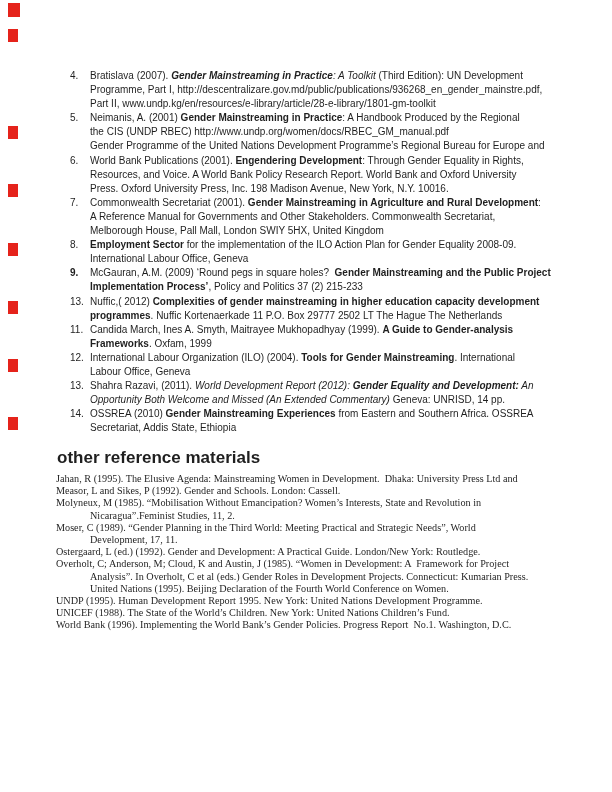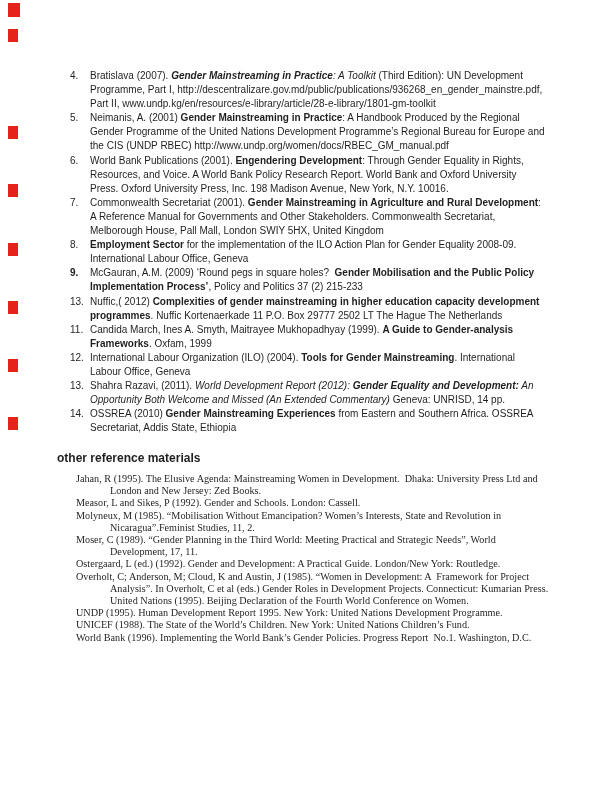--- a/index.html
+++ b/index.html
@@ -8,44 +8,44 @@
   .refs{position:absolute;left:70px;top:69px;width:500px;
         font-family:"Liberation Sans",sans-serif;font-size:10px;line-height:14.1px;}
   .ref-item{display:flex;align-items:flex-start;}
   .ref-num{flex:0 0 20px;width:20px;white-space:pre;}
   .ref-lines{flex:1 1 auto;min-width:0;}
   .line{white-space:pre;}
   .b{font-weight:bold;}
   .i{font-style:italic;}
   .u{}
   .other-heading{position:absolute;left:57px;top:450px;
-        font-family:"Liberation Sans",sans-serif;font-weight:bold;font-size:12px;line-height:16px;}
-  .others{position:absolute;left:76px;top:473px;width:505px;
+        font-family:"Liberation Sans",sans-serif;font-weight:bold;font-size:17px;line-height:16px;}
+  .others{position:absolute;left:56px;top:473px;width:505px;
         font-family:"Liberation Serif",serif;font-size:10.2px;line-height:12.2px;}
   .others .ind{padding-left:34px;}
 </style>
 </head>
 <body>
 
 <div class="page">
   <div class="refs">
       <div class="ref-item">
         <span class="ref-num">4.</span>
         <div class="ref-lines">
           <div class="line"><span>Bratislava (2007). </span><span class="b i">Gender Mainstreaming in Practice</span><span class="i">: A Toolkit</span><span> (Third Edition): UN Development</span></div>
           <div class="line"><span>Programme, Part I, </span><span class="u">http://descentralizare.gov.md/public/publications/936268_en_gender_mainstre.pdf</span><span>,</span></div>
           <div class="line"><span>Part II, </span><span class="u">www.undp.kg/en/resources/e-library/article/28-e-library/1801-gm-toolkit</span></div>
         </div>
       </div>
       <div class="ref-item">
         <span class="ref-num">5.</span>
         <div class="ref-lines">
           <div class="line"><span>Neimanis, A. (2001) </span><span class="b">Gender Mainstreaming in Practice</span><span>: A Handbook Produced by the Regional</span></div>
+          <div class="line"><span>the CIS (UNDP RBEC) http://www.undp.org/women/docs/RBEC_GM_manual.pdf</span></div>
           <div class="line"><span>Gender Programme of the United Nations Development Programme’s Regional Bureau for Europe and</span></div>
-          <div class="line"><span>the CIS (UNDP RBEC) http://www.undp.org/women/docs/RBEC_GM_manual.pdf</span></div>
         </div>
       </div>
       <div class="ref-item">
         <span class="ref-num">6.</span>
         <div class="ref-lines">
           <div class="line"><span>World Bank Publications (2001). </span><span class="b">Engendering Development</span><span>: Through Gender Equality in Rights,</span></div>
           <div class="line"><span>Resources, and Voice. A World Bank Policy Research Report. World Bank and Oxford University</span></div>
           <div class="line"><span>Press. Oxford University Press, Inc. 198 Madison Avenue, New York, N.Y. 10016.</span></div>
         </div>
       </div>
@@ -60,21 +60,21 @@
       <div class="ref-item">
         <span class="ref-num">8.</span>
         <div class="ref-lines">
           <div class="line"><span class="b">Employment Sector</span><span> for the implementation of the ILO Action Plan for Gender Equality 2008-09.</span></div>
           <div class="line"><span>International Labour Office, Geneva</span></div>
         </div>
       </div>
       <div class="ref-item">
         <span class="ref-num b">9.</span>
         <div class="ref-lines">
-          <div class="line"><span>McGauran, A.M. (2009) ‘Round pegs in square holes?  </span><span class="b">Gender Mobilisation and the Public Policy</span></div>
+          <div class="line"><span>McGauran, A.M. (2009) ‘Round pegs in square holes?  </span><span class="b">Gender Mainstreaming and the Public Project</span></div>
           <div class="line"><span class="b">Implementation Process’</span><span>, Policy and Politics 37 (2) 215-233</span></div>
         </div>
       </div>
       <div class="ref-item">
         <span class="ref-num">13.</span>
         <div class="ref-lines">
           <div class="line"><span>Nuffic,( 2012) </span><span class="b">Complexities of gender mainstreaming in higher education capacity development</span></div>
           <div class="line"><span class="b">programmes</span><span>. Nuffic Kortenaerkade 11 P.O. Box 29777 2502 LT The Hague The Netherlands</span></div>
         </div>
       </div>
@@ -104,21 +104,20 @@
         <div class="ref-lines">
           <div class="line"><span>OSSREA (2010) </span><span class="b">Gender Mainstreaming Experiences</span><span> from Eastern and Southern Africa. OSSREA</span></div>
           <div class="line"><span>Secretariat, Addis State, Ethiopia</span></div>
         </div>
       </div>
     </div>
   <div class="other-heading">other reference materials</div>
   <div class="others">
       <div class="entry">
         <div class="line">Jahan, R (1995). The Elusive Agenda: Mainstreaming Women in Development.  Dhaka: University Press Ltd and</div>
-        <div class="line ind">London and New Jersey: Zed Books.</div>
       </div>
       <div class="entry">
         <div class="line">Measor, L and Sikes, P (1992). Gender and Schools. London: Cassell.</div>
       </div>
       <div class="entry">
         <div class="line">Molyneux, M (1985). “Mobilisation Without Emancipation? Women’s Interests, State and Revolution in</div>
         <div class="line ind">Nicaragua”.Feminist Studies, 11, 2.</div>
       </div>
       <div class="entry">
         <div class="line">Moser, C (1989). “Gender Planning in the Third World: Meeting Practical and Strategic Needs”, World</div>

